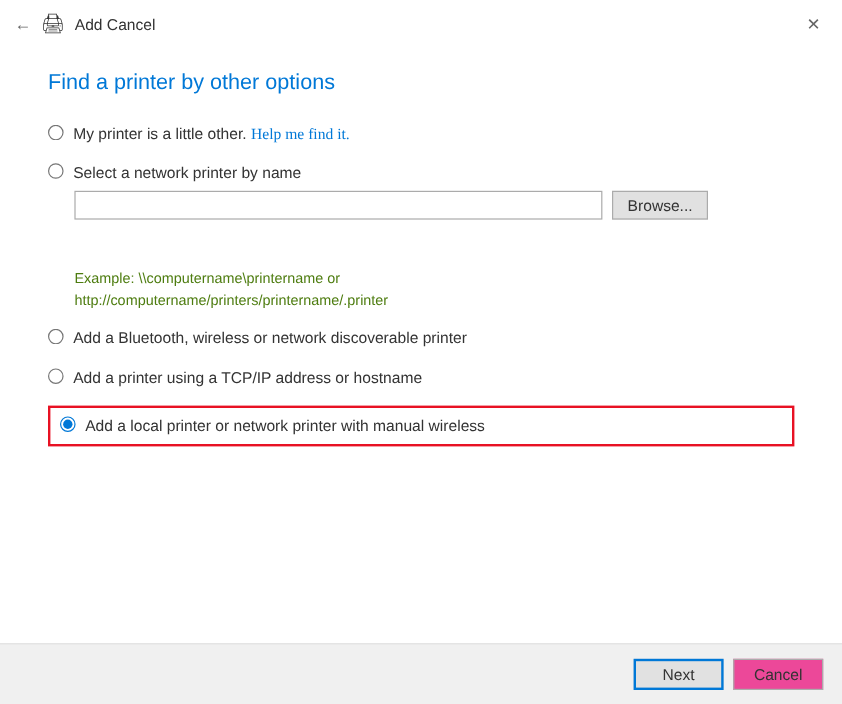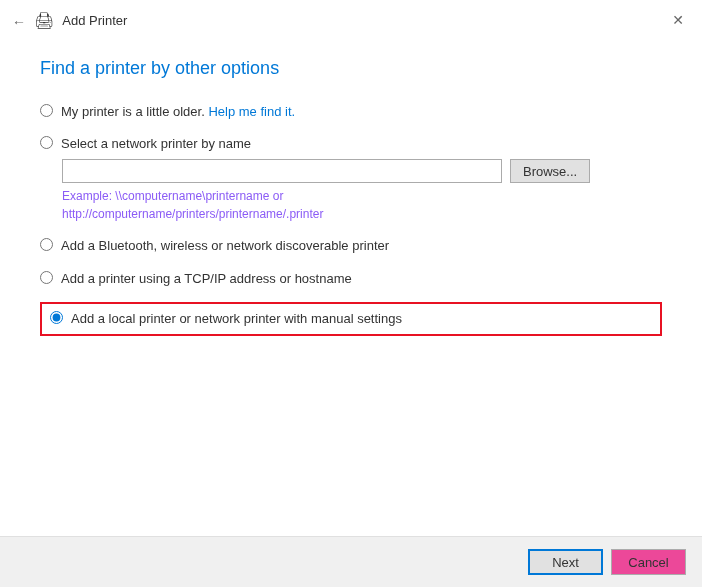--- a/index.html
+++ b/index.html
@@ -87,20 +87,21 @@
       accent-color: #0078d7;
     }
     .radio-label {
       color: #333;
       line-height: 1.4;
       cursor: pointer;
     }
     .radio-label a {
       color: #0078d7;
       text-decoration: none;
+      font-family: Liberation Serif, serif;
     }
     .shared-printer-block {
       margin-left: 22px;
       margin-top: 6px;
       display: flex;
       flex-direction: column;
       gap: 4px;
     }
     .shared-input-row {
       display: flex;
@@ -118,23 +119,24 @@
     .browse-btn {
       background: #e1e1e1;
       border: 1px solid #ababab;
       height: 24px;
       padding: 0 12px;
       font-size: 13px;
       cursor: pointer;
       color: #333;
     }
     .example-text {
-      color: #8b5cf6;
+      color: #4d7c0f;
       font-size: 12px;
       line-height: 1.5;
+      margin-top: 36px;
     }
     .selected-option-wrapper {
       border: 2px solid #e81123;
       padding: 6px 8px;
       display: flex;
       align-items: center;
       gap: 8px;
     }
     .footer {
       background: #f0f0f0;
@@ -162,34 +164,34 @@
   </style>
 </head>
 <body>
 
 <div class="dialog">
 
   <div class="title-bar">
     <div class="title-bar-left">
       <span class="back-arrow">←</span>
       <span class="printer-icon">🖨</span>
-      <span class="title-text">Add Printer</span>
+      <span class="title-text">Add Cancel</span>
     </div>
     <span class="close-btn">✕</span>
   </div>
 
   <div class="content">
     <div class="page-title">Find a printer by other options</div>
 
     <div class="option-group">
 
       <div class="radio-option">
         <input type="radio" name="printer-option" id="opt-older" style="">
         <label class="radio-label" for="opt-older">
-          <span>My printer is a little older.</span>
+          <span>My printer is a little other.</span>
           <a href="#">Help me find it.</a>
         </label>
       </div>
 
       <div>
         <div class="radio-option">
           <input type="radio" name="printer-option" id="opt-shared" style="">
           <label class="radio-label" for="opt-shared">Select a network printer by name</label>
         </div>
         <div class="shared-printer-block">
@@ -210,21 +212,21 @@
       </div>
 
       <div class="radio-option">
         <input type="radio" name="printer-option" id="opt-tcpip" style="">
         <label class="radio-label" for="opt-tcpip">Add a printer using a TCP/IP address or hostname</label>
       </div>
 
       <div class="selected-option-wrapper">
         <div class="radio-option" style="margin:0;">
           <input type="radio" name="printer-option" id="opt-local" checked="" style="">
-          <label class="radio-label" for="opt-local">Add a local printer or network printer with manual settings</label>
+          <label class="radio-label" for="opt-local">Add a local printer or network printer with manual wireless</label>
         </div>
       </div>
 
     </div>
   </div>
 
   <div class="footer">
     <button class="btn btn-next">Next</button>
     <button class="btn">Cancel</button>
   </div>

